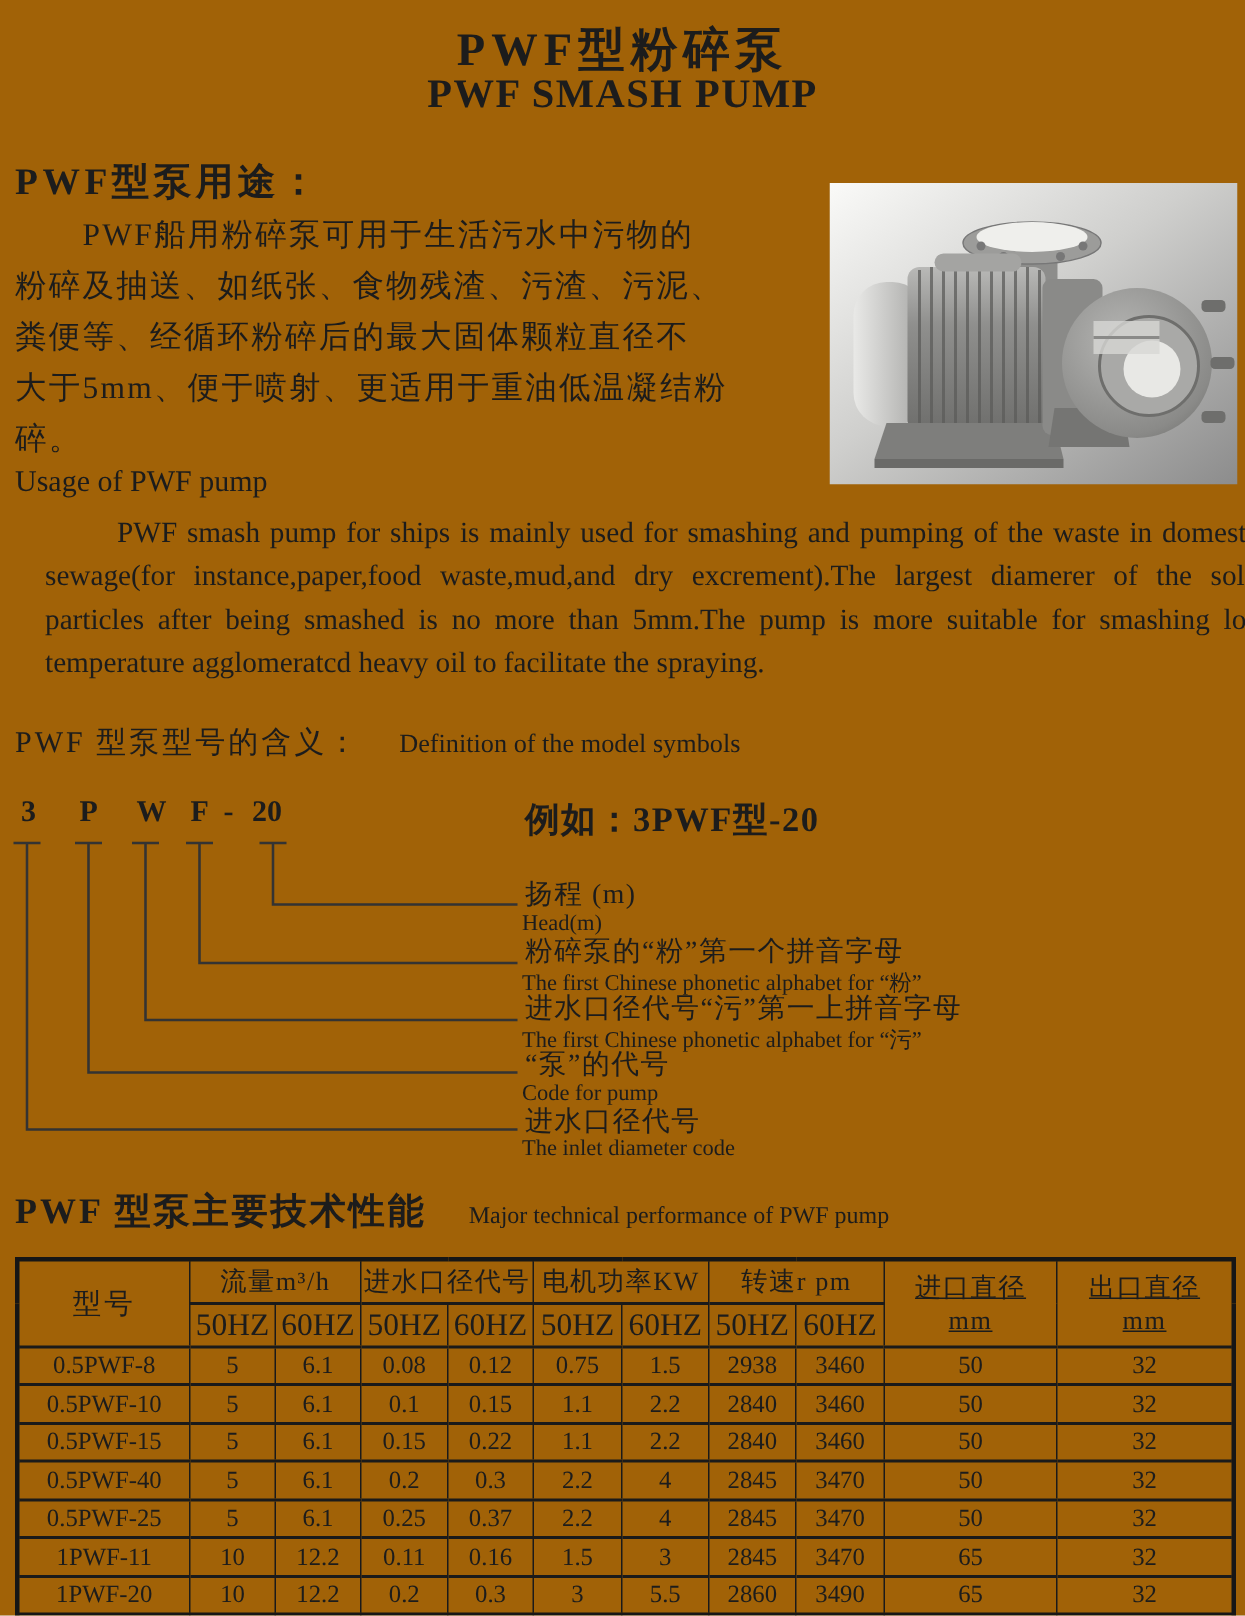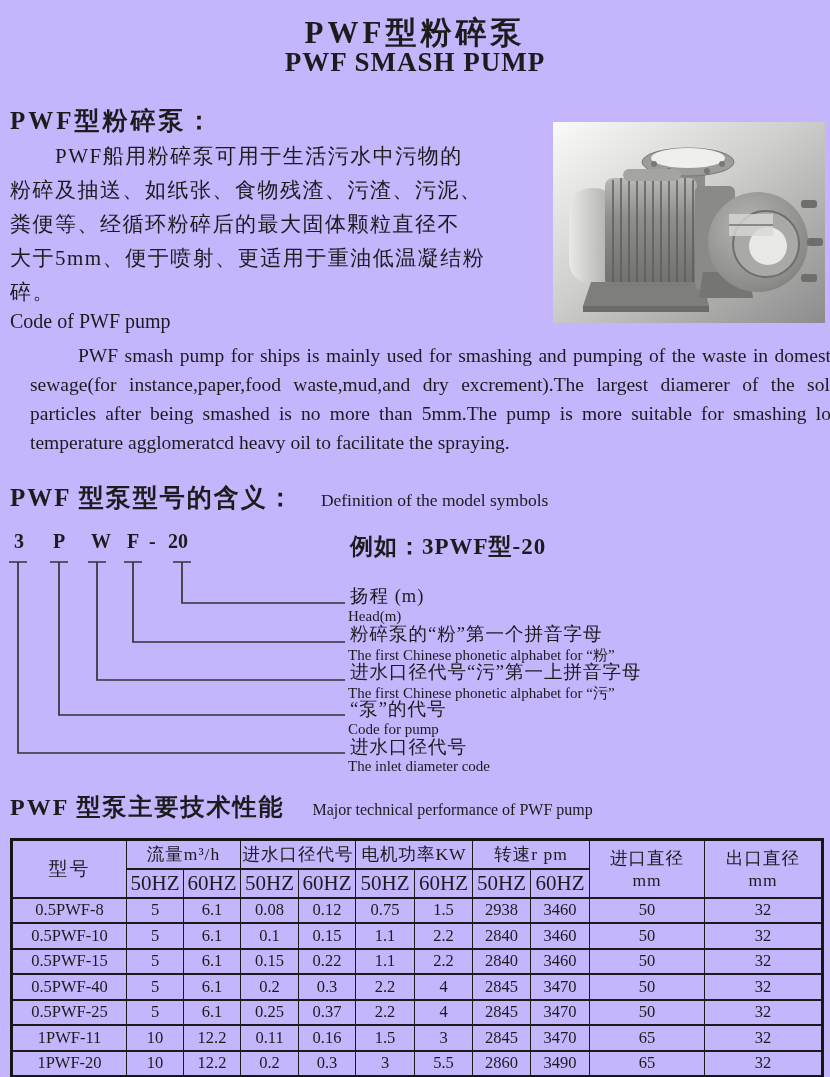--- a/index.html
+++ b/index.html
@@ -1,36 +1,36 @@
 <!DOCTYPE html>
 <html><head>
 <meta charset="utf-8">
 <style>
   * { margin:0; padding:0; box-sizing:border-box; }
   html,body { background:#e8e8e6; }
   .page {
     position:relative; width:830px; height:1077px; margin:0 auto;
-    background:#c4b5fd; color:#1c1c1c; overflow:hidden;
+    background:#a16207; color:#1c1c1c; overflow:hidden;
     font-family:"Liberation Serif","DejaVu Serif",serif;
   }
   .title-cn { position:absolute; top:12px; left:0; width:100%; text-align:center;
     font-size:31px; font-weight:700; letter-spacing:4px; }
   .title-en { position:absolute; top:47px; left:0; width:100%; text-align:center;
     font-size:27px; font-weight:600; letter-spacing:1px; }
   .usage-heading { position:absolute; top:104px; left:10px;
     font-size:25px; font-weight:600; letter-spacing:3px; }
   .para-cn { position:absolute; top:139px; left:10px; width:545px;
     font-size:21px; line-height:34px; letter-spacing:1.5px; white-space:pre-line; }
   .photo { position:absolute; top:122px; left:553px; width:272px; height:201px; }
   .usage-en-heading { position:absolute; top:310px; left:10px; font-size:20px; }
   .para-en { position:absolute; top:341px; left:10px; width:815px;
     font-size:19.5px; line-height:29px; text-indent:48px; text-align:justify;margin-left:20px; }
   .model-heading { position:absolute; top:481px; left:10px; display:flex;
     align-items:baseline; gap:26px; }
-  .model-heading .cn { font-size:25px; font-weight:700; letter-spacing:2px; }
+  .model-heading .cn { font-size:20px; font-weight:400; letter-spacing:2px; }
   .model-heading .en { font-size:17.5px; }
   .diagram { position:absolute; top:528px; left:0; width:830px; height:258px; }
   .diagram svg.lines { position:absolute; inset:0; }
   .code-char { position:absolute; top:2px; font-size:20px; font-weight:600; }
   .example { position:absolute; top:3px; left:350px; font-size:23px; font-weight:600;
     letter-spacing:1px; }
   .dlabel-cn { position:absolute; left:350px; font-size:18.5px; letter-spacing:1px;
     white-space:nowrap; }
   .dlabel-en { position:absolute; left:348px; font-size:15px; white-space:nowrap; }
   .perf-heading { position:absolute; top:791px; left:10px; display:flex;
@@ -40,32 +40,32 @@
   table.perf { position:absolute; top:838px; left:10px; width:811px;
     border-collapse:collapse; table-layout:fixed; text-align:center;
     border:3px solid #161616; }
   table.perf th, table.perf td {
     border-left:1.5px solid #1a1a1a; border-right:1.5px solid #1a1a1a;
     border-top:2.5px solid #1a1a1a; border-bottom:2.5px solid #1a1a1a;
     font-weight:normal; overflow:hidden; white-space:nowrap; }
   table.perf .grp { font-size:17.5px; height:29px; letter-spacing:1px; }
   table.perf .sub { font-size:21px; height:29px; }
   table.perf .modelh { font-size:19px; letter-spacing:2px;text-align:center; }
-  table.perf .twolines { font-size:17.5px; line-height:22px; letter-spacing:1px; }
+  table.perf .twolines { font-size:17.5px; line-height:22px; letter-spacing:1px;text-decoration:underline; }
   table.perf td { font-size:16.5px; height:25.5px; }
 </style>
 </head>
 <body>
 
 <div class="page">
 
   <div class="title-cn">PWF型粉碎泵</div>
   <div class="title-en">PWF SMASH PUMP</div>
 
-  <div class="usage-heading">PWF型粉碎泵：</div>
+  <div class="usage-heading">PWF型泵用途：</div>
   <div class="para-cn">　　PWF船用粉碎泵可用于生活污水中污物的
 粉碎及抽送、如纸张、食物残渣、污渣、污泥、
 粪便等、经循环粉碎后的最大固体颗粒直径不
 大于5mm、便于喷射、更适用于重油低温凝结粉
 碎。</div>
 
   <div class="photo">
     <svg width="272" height="201" viewBox="0 0 272 201">
       <defs>
         <linearGradient id="bgGrad" x1="0" y1="0" x2="1" y2="1">
@@ -127,21 +127,21 @@
       <circle cx="215" cy="124" r="19" fill="#e8e8e5"></circle>
 
       <rect x="248" y="78" width="16" height="8" rx="3" fill="#6e6e6c"></rect>
       <rect x="254" y="116" width="16" height="8" rx="3" fill="#6e6e6c"></rect>
       <rect x="248" y="152" width="16" height="8" rx="3" fill="#6e6e6c"></rect>
       <rect x="176" y="92" width="44" height="22" fill="#d7d7d4" opacity="0.8"></rect>
       <line x1="176" y1="103" x2="220" y2="103" stroke="#8a8a88" stroke-width="2"></line>
     </svg>
   </div>
 
-  <div class="usage-en-heading">Code of PWF pump</div>
+  <div class="usage-en-heading">Usage of PWF pump</div>
   <div class="para-en">PWF smash pump for ships is mainly used for smashing and pumping of the waste in domestic sewage(for instance,paper,food waste,mud,and dry excrement).The largest diamerer of the solid particles after being smashed is no more than 5mm.The pump is more suitable for smashing low temperature agglomeratcd heavy oil to facilitate the spraying.</div>
 
   <div class="model-heading">
     <span class="cn">PWF 型泵型号的含义：</span>
     <span class="en">Definition of the model symbols</span>
   </div>
 
   <div class="diagram">
     <span class="code-char" style="left:14px">3</span>
     <span class="code-char" style="left:53px">P</span>

